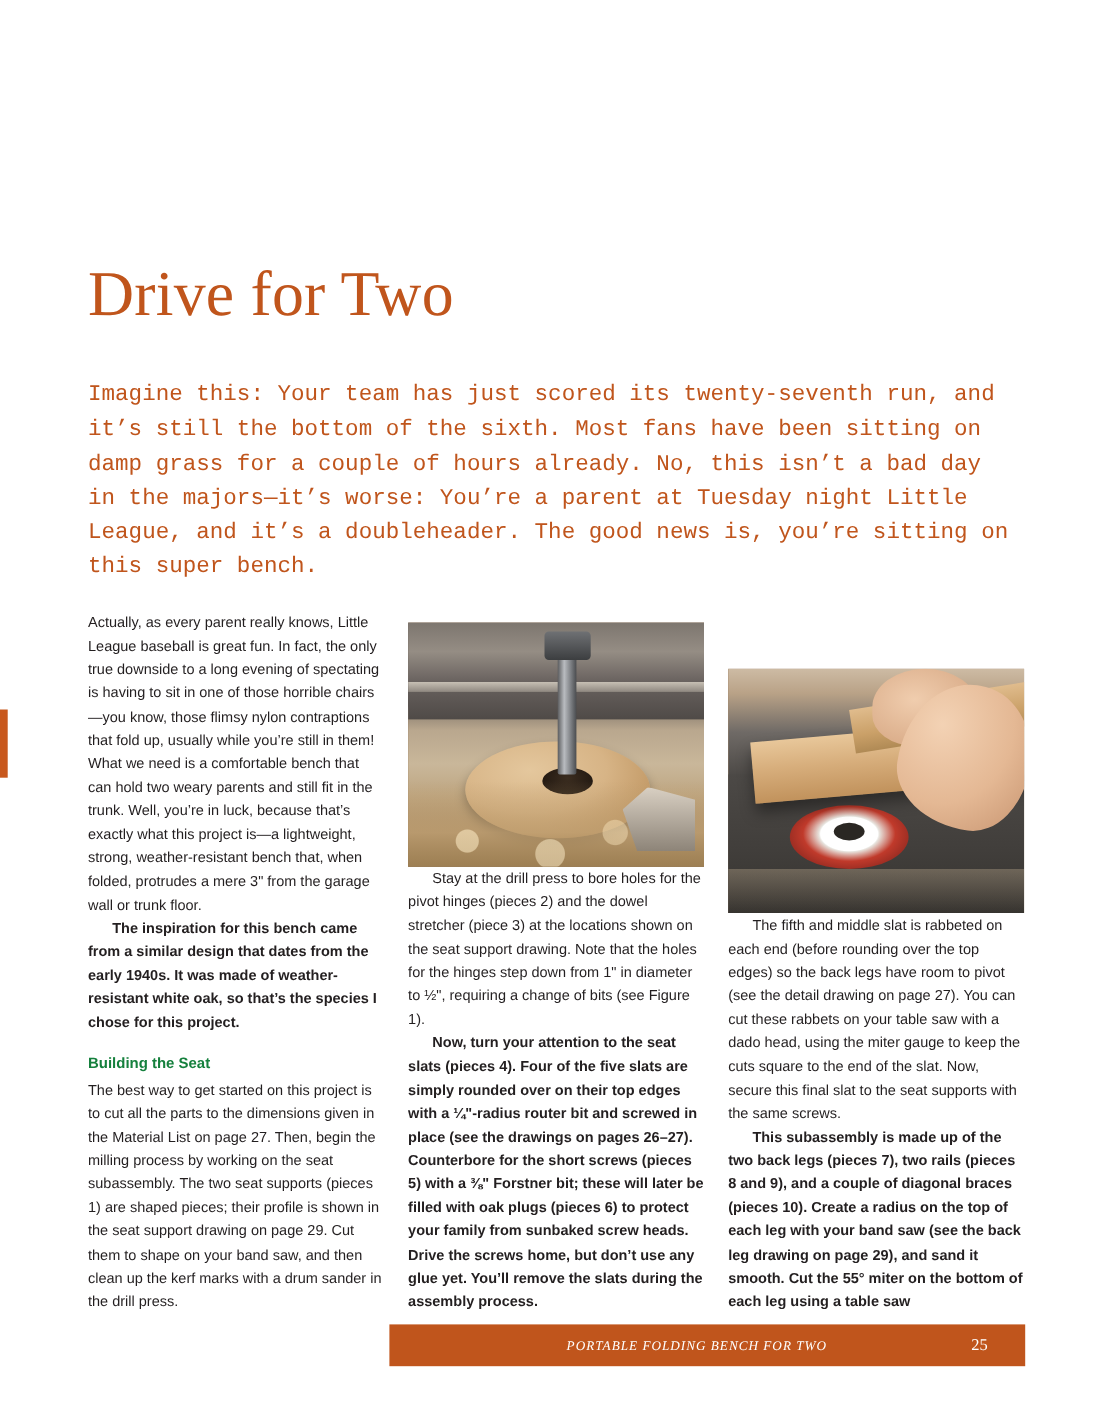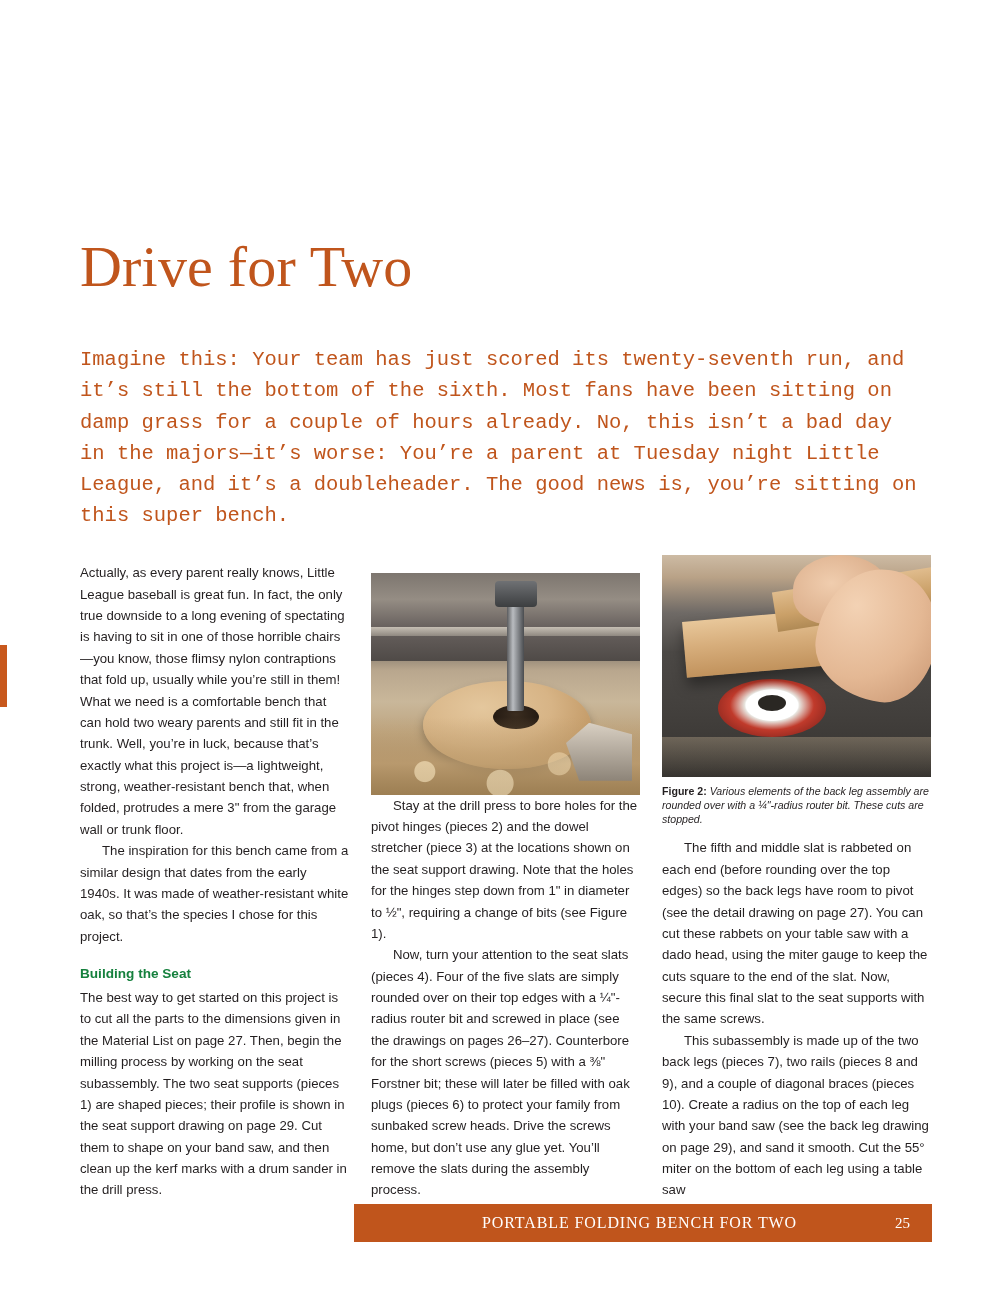--- a/index.html
+++ b/index.html
@@ -62,20 +62,21 @@
     width: 269px;
     font-size: 13.2px;
     line-height: 1.62;
     color: #231f20;
   }
   .col p {
     margin: 0;
   }
   .col p + p {
     text-indent: 22px;
+    font-weight: bold;
   }
   .subhead {
     color: #15803d;
     font-weight: bold;
     font-size: 13.6px;
     margin: 14px 0 2px 0;
   }
   .subhead.first { margin-top: 16px; }
   .figure {
     width: 269px;
@@ -226,28 +227,29 @@
     height: 38px;
     background: #c0551c;
     color: #ffffff;
     display: flex;
     align-items: center;
   }
   .footer .f-title {
     flex: 1;
     text-align: center;
     font-family: "Liberation Serif", serif;
-    font-size: 16px;
+    font-size: 12px;
     letter-spacing: 0.9px;
     padding-left: 30px;
+    font-style: italic;
   }
   .footer .f-page {
     font-family: "Liberation Serif", serif;
     font-size: 15px;
-    padding-right: 22px;
+    padding-right: 34px;
   }
 </style>
 </head>
 <body>
 
 <div class="page">
 
   <div class="bleed-mark"></div>
 
   <div class="content">
@@ -293,24 +295,20 @@
             <div class="p2-bg"></div>
             <div class="p2-table"></div>
             <div class="p2-insert"></div>
             <div class="p2-insert-hole"></div>
             <div class="p2-board"></div>
             <div class="p2-board2"></div>
             <div class="p2-hand2"></div>
             <div class="p2-hand"></div>
             <div class="p2-dust"></div>
           </div>
-          <div class="fig-caption">
-            <b>Figure 2:</b>
-            <span>Various elements of the back leg assembly are rounded over with a ¼"-radius router bit. These cuts are stopped.</span>
-          </div>
         </div>
         <p style="text-indent:22px">The fifth and middle slat is rabbeted on each end (before rounding over the top edges) so the back legs have room to pivot (see the detail drawing on page 27). You can cut these rabbets on your table saw with a dado head, using the miter gauge to keep the cuts square to the end of the slat. Now, secure this final slat to the seat supports with the same screws.</p>
         <p>This subassembly is made up of the two back legs (pieces 7), two rails (pieces 8 and 9), and a couple of diagonal braces (pieces 10). Create a radius on the top of each leg with your band saw (see the back leg drawing on page 29), and sand it smooth. Cut the 55° miter on the bottom of each leg using a table saw</p>
       </div>
 
     </div>
   </div>
 
   <div class="footer">
     <div class="f-title">PORTABLE FOLDING BENCH FOR TWO</div>

